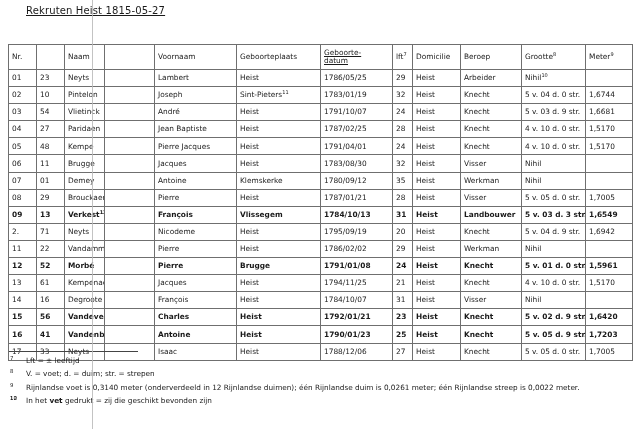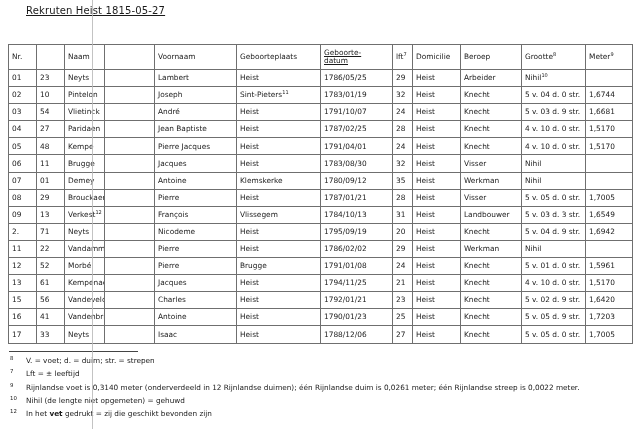--- a/index.html
+++ b/index.html
@@ -70,21 +70,21 @@
     line-height: 1.05;
   }
   table.recruits thead th {
     height: 24px;
     vertical-align: middle;
     font-size: 7.4px;
   }
   table.recruits tbody td {
     height: 16.1px;
   }
-  tr.bold-row td { font-weight: normal; }
+  tr.bold-row td { font-weight: bold; }
   td.meter-cell { font-weight: bold; }
   sup {
     font-size: 5px;
     vertical-align: super;
     line-height: 0;
   }
 
   
   col.c-nr      { width: 28px; }
   col.c-num     { width: 28px; }
@@ -346,20 +346,34 @@
           <td></td>
           <td>Jacques</td>
           <td>Heist</td>
           <td>1794/11/25</td>
           <td>21</td>
           <td>Heist</td>
           <td>Knecht</td>
           <td>4 v. 10 d. 0 str.</td>
           <td class="meter-cell">1,5170</td>
         </tr>
+        <tr>
+          <td>14</td>
+          <td>16</td>
+          <td>Degroote</td>
+          <td></td>
+          <td>François</td>
+          <td>Heist</td>
+          <td>1784/10/07</td>
+          <td>31</td>
+          <td>Heist</td>
+          <td>Visser</td>
+          <td>Nihil</td>
+          <td class="meter-cell"></td>
+        </tr>
         <tr class="bold-row">
           <td>15</td>
           <td>56</td>
           <td>Vandevelde</td>
           <td></td>
           <td>Charles</td>
           <td>Heist</td>
           <td>1792/01/21</td>
           <td>23</td>
           <td>Heist</td>
@@ -393,22 +407,22 @@
           <td>Heist</td>
           <td>Knecht</td>
           <td>5 v. 05 d. 0 str.</td>
           <td class="meter-cell">1,7005</td>
         </tr>
       </tbody>
   </table>
 
   <div class="footnote-rule"></div>
   <div class="footnotes" id="fn-list">
+      <div class="fn"><span class="marker">7</span><span>Lft = ± leeftijd</span></div>
       <div class="fn"><span class="marker">8</span><span>V. = voet; d. = duim; str. = strepen</span></div>
-      <div class="fn"><span class="marker">7</span><span>Lft = ± leeftijd</span></div>
       <div class="fn"><span class="marker">9</span><span>Rijnlandse voet is 0,3140 meter (onderverdeeld in 12 Rijnlandse duimen); één Rijnlandse duim is 0,0261 meter; één Rijnlandse streep is 0,0022 meter.</span></div>
-      <div class="fn"><span class="marker">10</span><span>Nihil (de lengte niet opgemeten) = gehuwd</span></div>
+      <div class="fn"><span class="marker">10</span></div>
       <div class="fn"><span class="marker">12</span><span>In het <b>vet</b> gedrukt = zij die geschikt bevonden zijn</span></div>
     </div>
 
 </div>
 
 <div class="scan-artifact"></div>
 
 </body></html>

